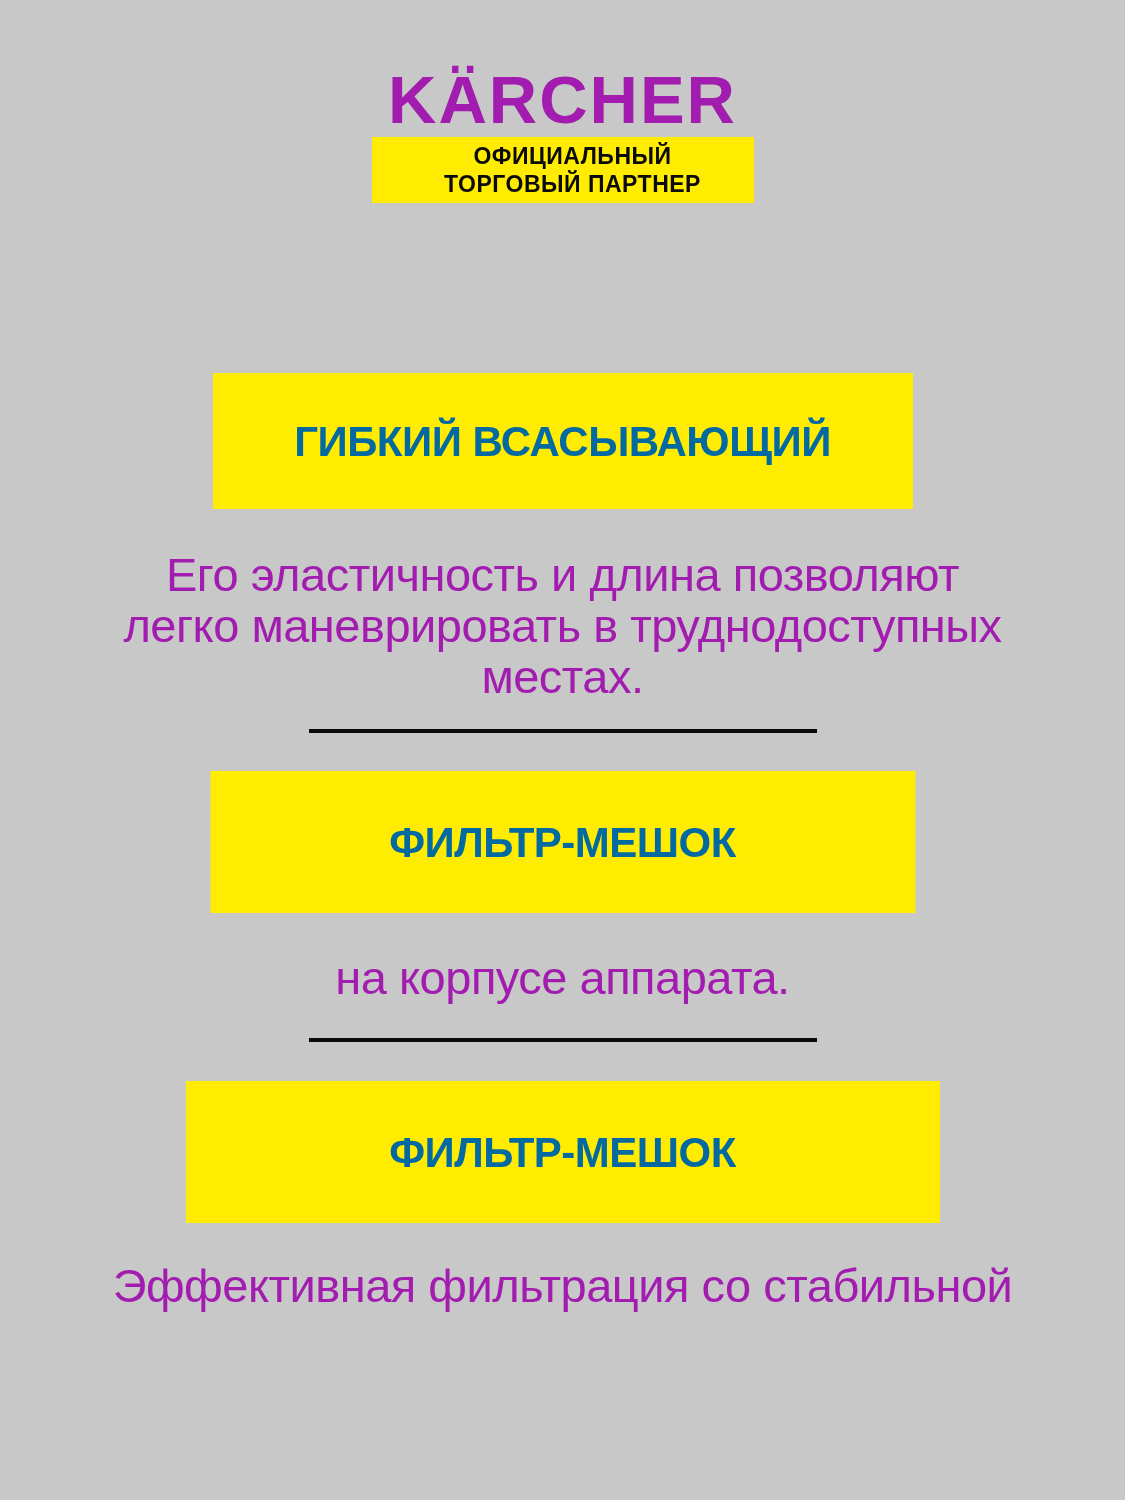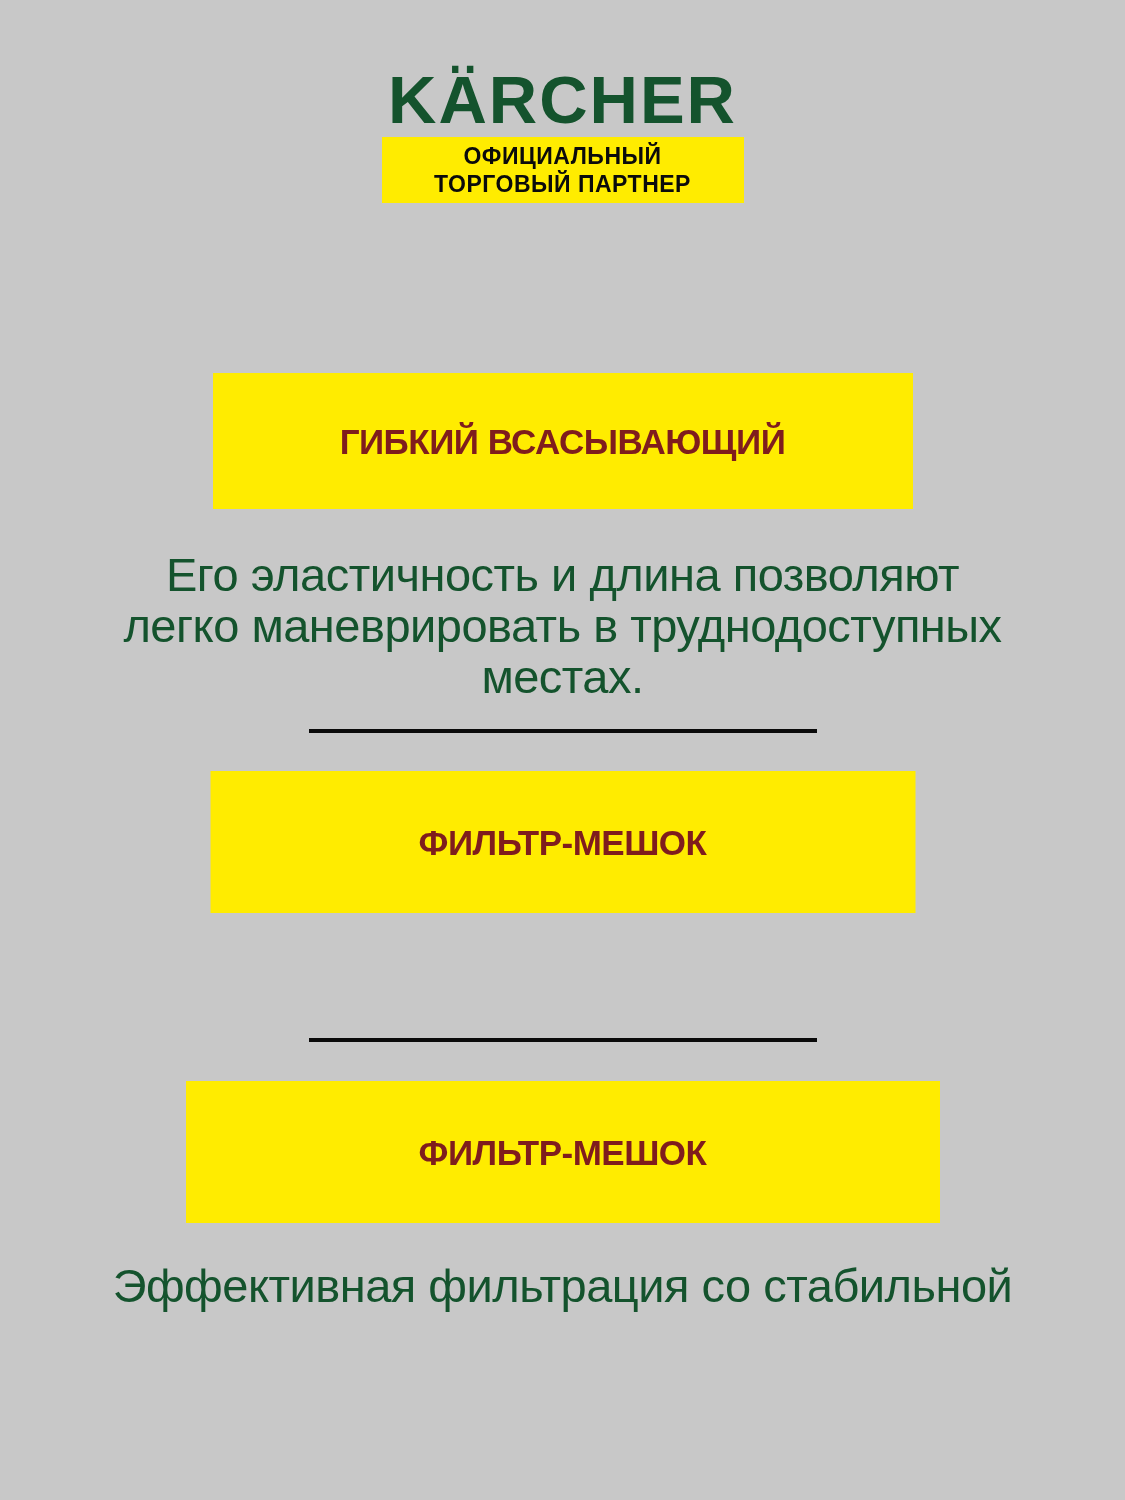--- a/index.html
+++ b/index.html
@@ -26,73 +26,74 @@
   .logo {
     top: 58px;
     width: 100%;
     height: 82px;
     display: flex;
     align-items: center;
     justify-content: center;
     font-size: 67px;
     font-weight: 800;
     letter-spacing: 2px;
-    color: #14532d;
+    color: #a21caf;
     white-space: nowrap;
   }
   .partner-badge {
     top: 137px;
     width: 362px;
     height: 66px;
     background: #ffec00;
     display: flex;
     flex-direction: column;
     align-items: center;
     justify-content: center;
     text-align: left;
+    padding-left: 20px;
   }
   .partner-badge .line {
     font-size: 23px;
     font-weight: 700;
     line-height: 28px;
     letter-spacing: 0.5px;
     white-space: nowrap;
   }
   
   .banner {
     background: #ffec00;
     display: flex;
     flex-direction: column;
     align-items: center;
     justify-content: center;
     text-align: center;
   }
   .banner .title-line {
-    font-size: 35px;
+    font-size: 42px;
     font-weight: 700;
     line-height: 49px;
     letter-spacing: -0.5px;
     white-space: nowrap;
-    color: #7f1d1d;
+    color: #0369a1;
   }
   .banner-1 { top: 373px; width: 700px; height: 136px; }
   .banner-2 { top: 771px; width: 705px; height: 142px; }
   .banner-3 { top: 1081px; width: 754px; height: 142px; }
   
   .para {
     width: 100%;
     text-align: center;
   }
   .para .body-line {
     font-size: 47px;
     font-weight: 400;
     line-height: 51px;
     letter-spacing: -0.5px;
     white-space: nowrap;
-    color: #14532d;
+    color: #a21caf;
   }
   .para-1 { top: 549px; }
   .para-2 { top: 952px; }
   .para-3 { top: 1260px; }
   
   .divider {
     width: 508px;
     height: 4px;
     background: #0a0a0a;
   }
@@ -120,20 +121,23 @@
     <div class="body-line">легко маневрировать в труднодоступных</div>
     <div class="body-line">местах.</div>
   </div>
 
   <div class="divider divider-1 center-x"></div>
 
   <div class="banner banner-2 center-x">
     <div class="title-line">ФИЛЬТР-МЕШОК</div>
   </div>
 
+  <div class="para para-2 center-x">
+    <div class="body-line">на корпусе аппарата.</div>
+  </div>
 
   <div class="divider divider-2 center-x"></div>
 
   <div class="banner banner-3 center-x">
     <div class="title-line">ФИЛЬТР-МЕШОК</div>
   </div>
 
   <div class="para para-3 center-x">
     <div class="body-line">Эффективная фильтрация со стабильной</div>
   </div>

